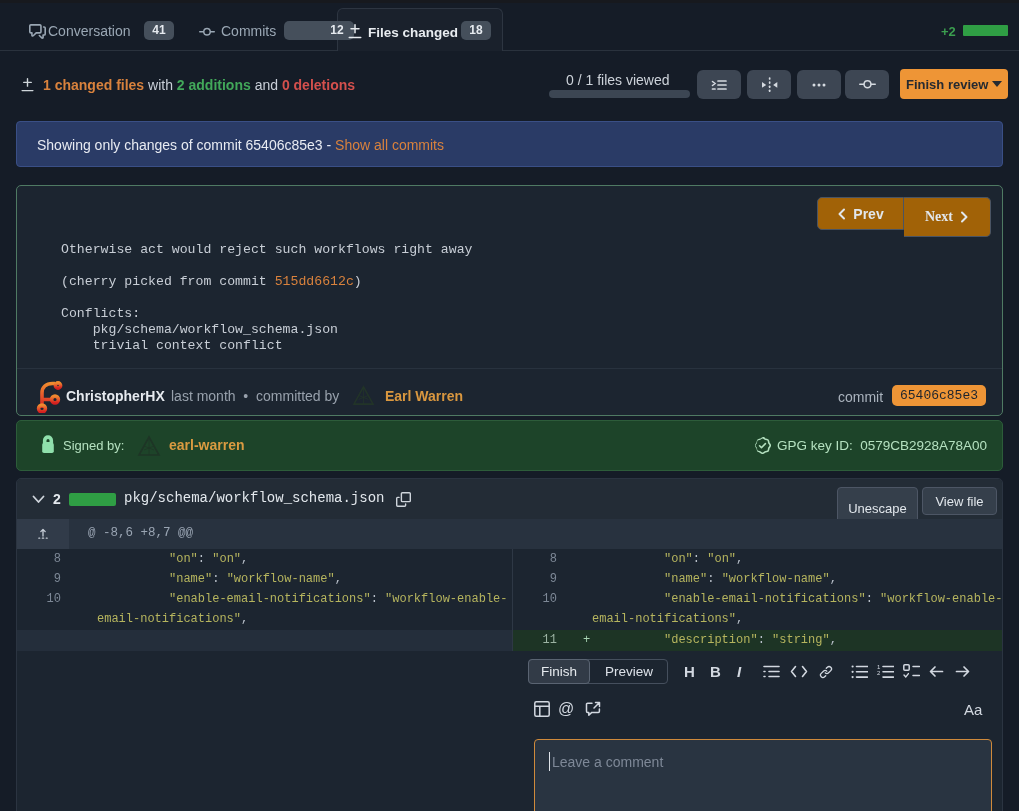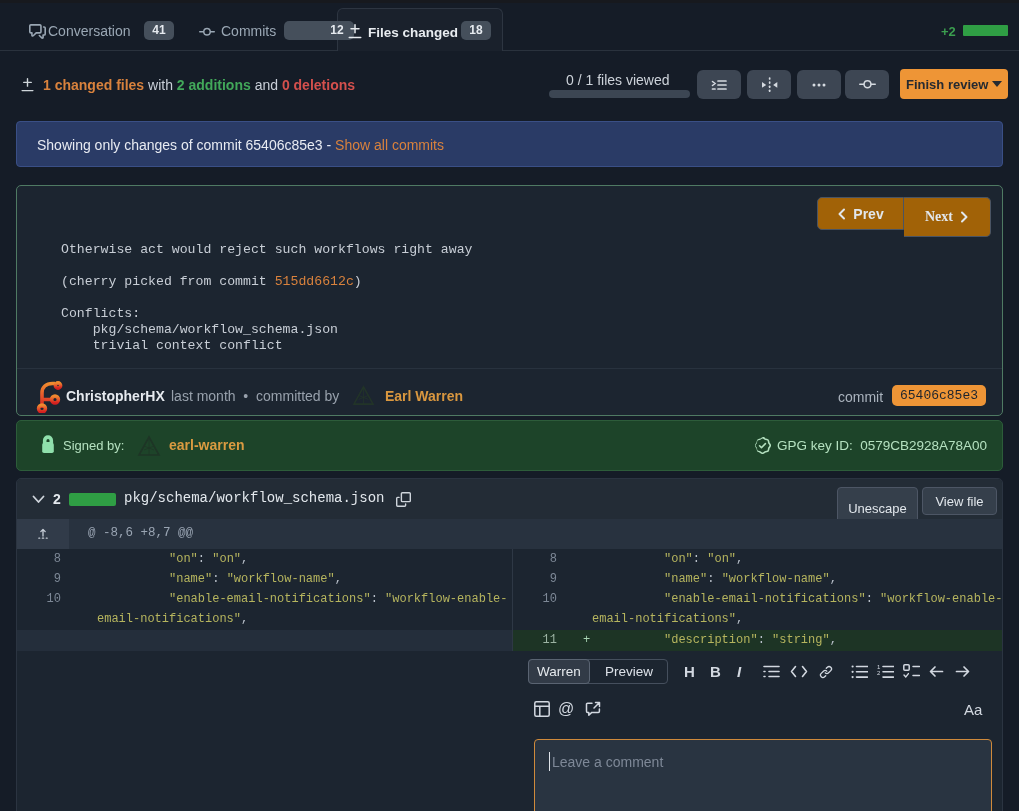--- a/index.html
+++ b/index.html
@@ -211,21 +211,21 @@
   <div class="abs" style="left:513px;top:630px;width:489px;height:21px;background:#1d3425;"></div>
   <div class="lnum" style="left:513px;top:630px;width:44px;color:#9cb3a3;">11</div>
   <div class="codeline" style="left:583px;top:630px;color:#a9d4b4;">+</div>
   <div class="codeline" style="left:592px;top:630px;"><span class="str">          "description"</span>: <span class="str">"string"</span>,</div>
 
   <div class="abs" style="left:512px;top:549px;width:1px;height:102px;background:#2e3845;"></div>
 
   <div class="abs" style="left:528px;top:659px;width:140px;height:25px;border:1px solid #454f5d;
        border-radius:4px;box-sizing:border-box;"></div>
   <div class="abs" style="left:528px;top:659px;width:62px;height:25px;background:#323b47;border:1px solid #5a6472;
-       border-radius:4px;box-sizing:border-box;color:#e6eaee;font-size:13.5px;display:flex;align-items:center;justify-content:center;">Warren</div>
+       border-radius:4px;box-sizing:border-box;color:#e6eaee;font-size:13.5px;display:flex;align-items:center;justify-content:center;">Finish</div>
   <div class="abs" style="left:590px;top:659px;width:78px;height:25px;color:#dce1e8;font-size:13.5px;
        display:flex;align-items:center;justify-content:center;">Preview</div>
 
   <div class="abs" style="left:684px;top:663px;font-size:15px;font-weight:700;color:#d2d8e0;">H</div>
   <div class="abs" style="left:710px;top:663px;font-size:15px;font-weight:700;color:#d2d8e0;">B</div>
   <div class="abs" style="left:737px;top:663px;font-size:15px;font-style:italic;font-weight:600;color:#d2d8e0;">I</div>
   <svg class="abs" style="left:763px;top:665px;" width="17" height="14" viewBox="0 0 17 14" fill="none" stroke="#d2d8e0" stroke-width="1.6" stroke-linecap="round">
       <path d="M1 1.5h15M1 6.5h1M6 6.5h10M6 11.5h10M1 11.5h1"></path>
     </svg>
   <svg class="abs" style="left:790px;top:665px;" width="18" height="13" viewBox="0 0 18 13" fill="none" stroke="#d2d8e0" stroke-width="1.6" stroke-linecap="round" stroke-linejoin="round">

